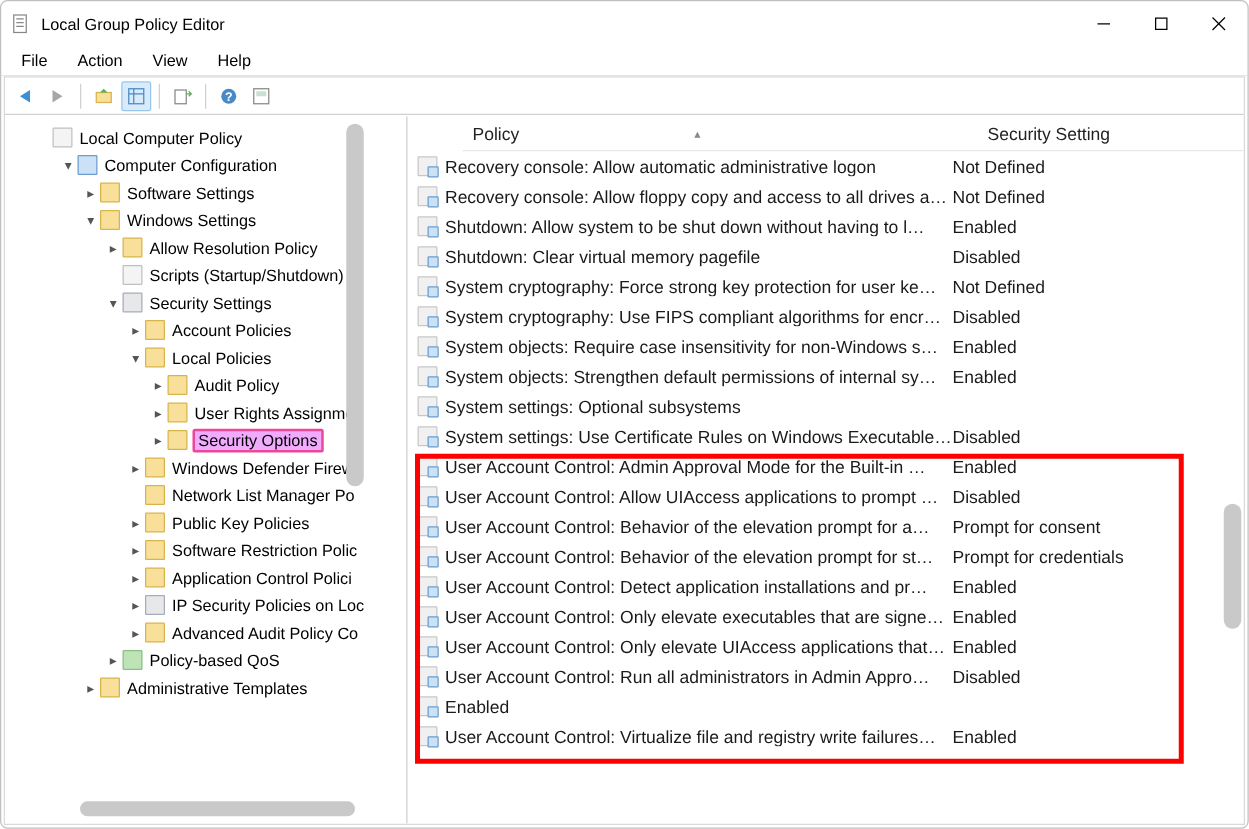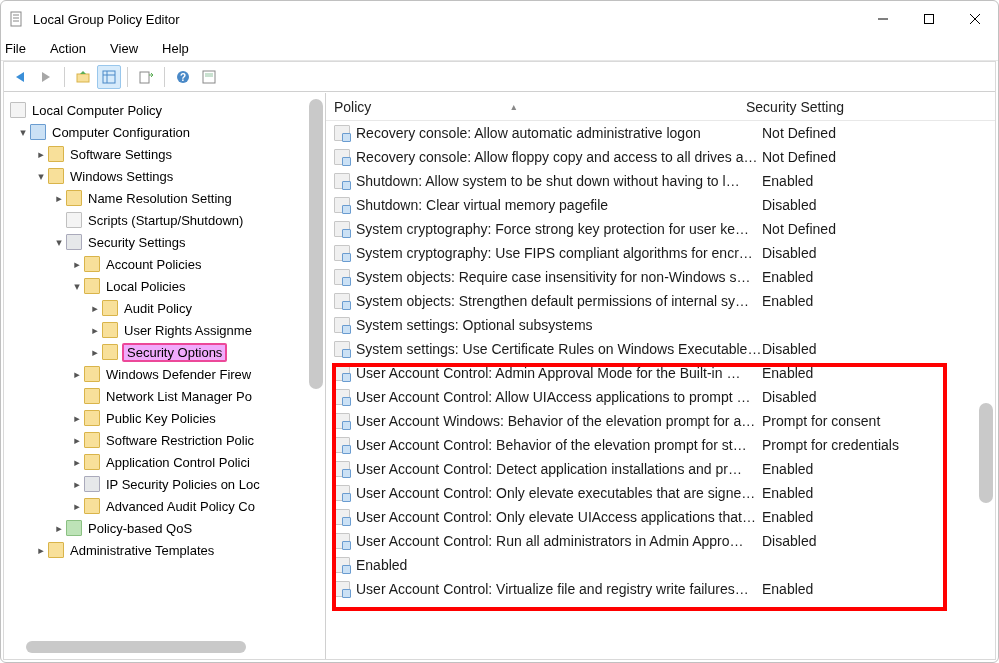--- a/index.html
+++ b/index.html
@@ -5,50 +5,50 @@
   * { margin:0; padding:0; box-sizing:border-box; font-family:"Segoe UI",Tahoma,sans-serif; }
   body { background:#fff; width:999px; height:663px; overflow:hidden; border:1px solid #c0c0c0; border-radius:6px; display:flex; flex-direction:column; }
   
   .titlebar { height:36px; display:flex; align-items:center; padding-left:8px; }
   .titlebar .appicon { width:16px; height:16px; margin-right:8px; }
   .titlebar .title { font-size:13px; flex:1; color:#000; }
   .winbtns { display:flex; height:100%; }
   .winbtn { width:46px; display:flex; align-items:center; justify-content:center; }
   .winbtn svg { width:12px; height:12px; stroke:#000; stroke-width:1; fill:none; }
   
-  .menubar { height:24px; display:flex; align-items:center; padding-left:4px; font-size:13px; color:#000; border-bottom:1px solid #e6e6e6; }
+  .menubar { height:24px; display:flex; align-items:center; padding-left:16px; font-size:13px; color:#000; border-bottom:1px solid #e6e6e6; }
   .menubar span { margin-right:24px; cursor:default; }
   
   .toolbar { height:30px; display:flex; align-items:center; border-bottom:1px solid #d0d0d0; padding-left:4px; gap:2px; }
   .toolbar .sep { width:1px; height:20px; background:#d0d0d0; margin:0 4px; }
   .tbtn { width:24px; height:24px; display:flex; align-items:center; justify-content:center; border:1px solid transparent; border-radius:2px; }
   .tbtn.active { background:#d7ebfb; border:1px solid #99c7ec; }
   .tbtn svg { width:16px; height:16px; }
   
   .split { flex:1; display:flex; overflow:hidden; border-top:1px solid #fff; }
   
-  .treewrap { width:322px; display:flex; flex-direction:column; border-right:1px solid #d0d0d0; position:relative; }
+  .treewrap { width:322px; display:flex; flex-direction:column; border-right:1px solid #d0d0d0; position:relative;align-items:center; }
   .tree { flex:1; overflow:hidden; padding:6px 0 0 6px; font-size:13px; color:#000; position:relative; }
   .tree .row { display:flex; align-items:center; height:22px; white-space:nowrap; }
   .tree .exp { width:14px; text-align:center; color:#555; font-size:11px; user-select:none; }
   .tree .ic { width:16px; height:16px; margin-right:4px; background:#f4d37a; border:1px solid #d6ab3d; border-radius:1px; flex-shrink:0; }
   .tree .ic.folder { background:#f8e09a; border-color:#d9b44a; }
   .tree .ic.doc { background:#f4f4f4; border-color:#c0c0c0; }
   .tree .ic.comp { background:#cbe1f5; border-color:#6a9cd0; }
   .tree .ic.shield { background:#e6e8ea; border-color:#aab; }
   .tree .ic.chart { background:#bde3b7; border-color:#8ac082; }
   .tree .lbl { padding:0 2px; }
   .tree .sel .lbl { background:#f0abfc; border:2px solid #ec4899; border-radius:2px; padding:0 3px; }
   .tree .ind { display:inline-block; }
   .tree-vscroll { position:absolute; top:6px; right:2px; width:14px; height:290px; background:#c9c9c9; border-radius:7px; }
   .tree-hscroll { height:16px; margin:0 4px 4px 4px; }
   .tree-hscroll .thumb { width:220px; height:12px; background:#c9c9c9; border-radius:6px; margin:2px 0 0 18px; }
   
   .listwrap { flex:1; display:flex; flex-direction:column; overflow:hidden; position:relative; }
-  .colhdr { display:flex; align-items:center; height:28px; font-size:14px; color:#222; border-bottom:1px solid #e8e8e8; padding-left:8px; }
+  .colhdr { display:flex; align-items:center; height:28px; font-size:14px; color:#222; border-bottom:1px solid #e8e8e8; padding-left:8px;margin-left:44px; }
   .colhdr .c1 { width:412px; display:flex; align-items:center; }
   .colhdr .c2 { flex:1; }
   .sorticon { margin-left:140px; font-size:10px; color:#888; }
   .rows { flex:1; overflow:hidden; }
   .lrow { display:flex; align-items:center; height:24px; font-size:14px; color:#1a1a1a; padding-left:8px; }
   .lrow .pic { width:16px; height:16px; margin-right:6px; background:#f0f0f0; border:1px solid #c7c7c7; border-radius:1px; flex-shrink:0; position:relative; }
   .lrow .pic::after { content:""; position:absolute; right:-2px; bottom:-2px; width:7px; height:7px; background:#cbe1f5; border:1px solid #6a9cd0; border-radius:1px; }
   .lrow .p1 { width:406px; white-space:nowrap; overflow:hidden; text-overflow:ellipsis; padding-right:0; }
   .lrow .p2 { flex:1; white-space:nowrap; }
   .redbox { position:absolute; border:4px solid #ff0000; pointer-events:none; }
@@ -168,21 +168,21 @@
       <div class="row">
             <span class="ind" style="width:24px"></span>
             <span class="exp">▾</span>
             <span class="ic folder"></span>
             <span class="lbl">Windows Settings</span>
           </div>
       <div class="row">
             <span class="ind" style="width:42px"></span>
             <span class="exp">▸</span>
             <span class="ic folder"></span>
-            <span class="lbl">Name Resolution Setting</span>
+            <span class="lbl">Allow Resolution Policy</span>
           </div>
       <div class="row">
             <span class="ind" style="width:56px"></span>
             <span class="ic doc"></span>
             <span class="lbl">Scripts (Startup/Shutdown)</span>
           </div>
       <div class="row">
             <span class="ind" style="width:42px"></span>
             <span class="exp">▾</span>
             <span class="ic shield"></span>
@@ -341,21 +341,21 @@
             <span class="p1">User Account Control: Admin Approval Mode for the Built-in …</span>
             <span class="p2">Enabled</span>
           </div>
           <div class="lrow">
             <span class="pic"></span>
             <span class="p1">User Account Control: Allow UIAccess applications to prompt …</span>
             <span class="p2">Disabled</span>
           </div>
           <div class="lrow">
             <span class="pic"></span>
-            <span class="p1">User Account Windows: Behavior of the elevation prompt for a…</span>
+            <span class="p1">User Account Control: Behavior of the elevation prompt for a…</span>
             <span class="p2">Prompt for consent</span>
           </div>
           <div class="lrow">
             <span class="pic"></span>
             <span class="p1">User Account Control: Behavior of the elevation prompt for st…</span>
             <span class="p2">Prompt for credentials</span>
           </div>
           <div class="lrow">
             <span class="pic"></span>
             <span class="p1">User Account Control: Detect application installations and pr…</span>

